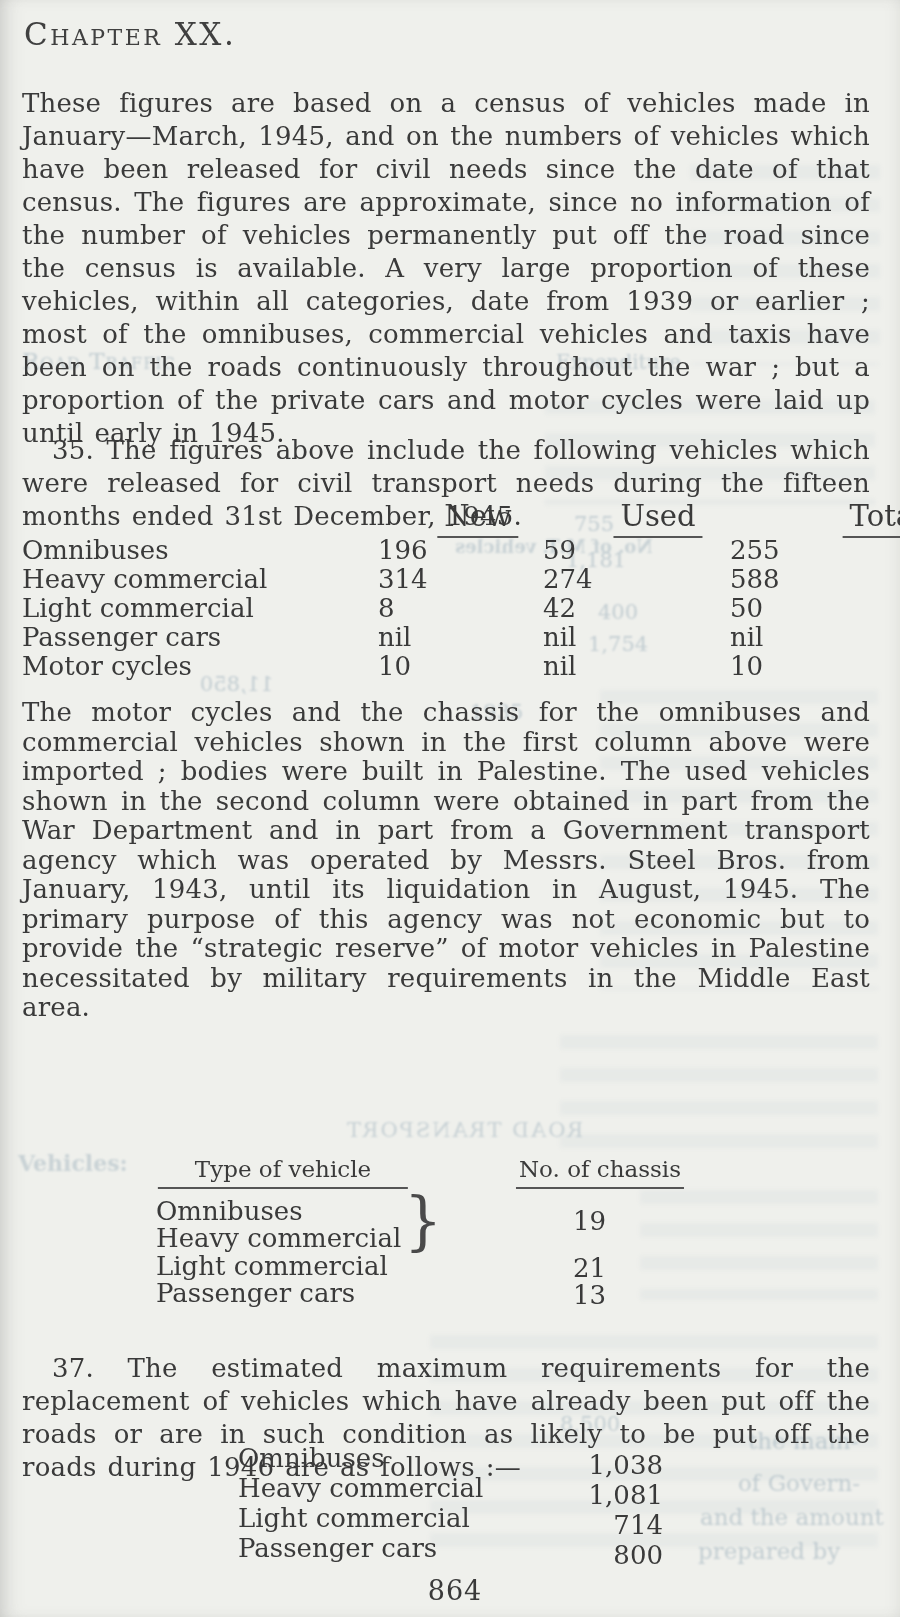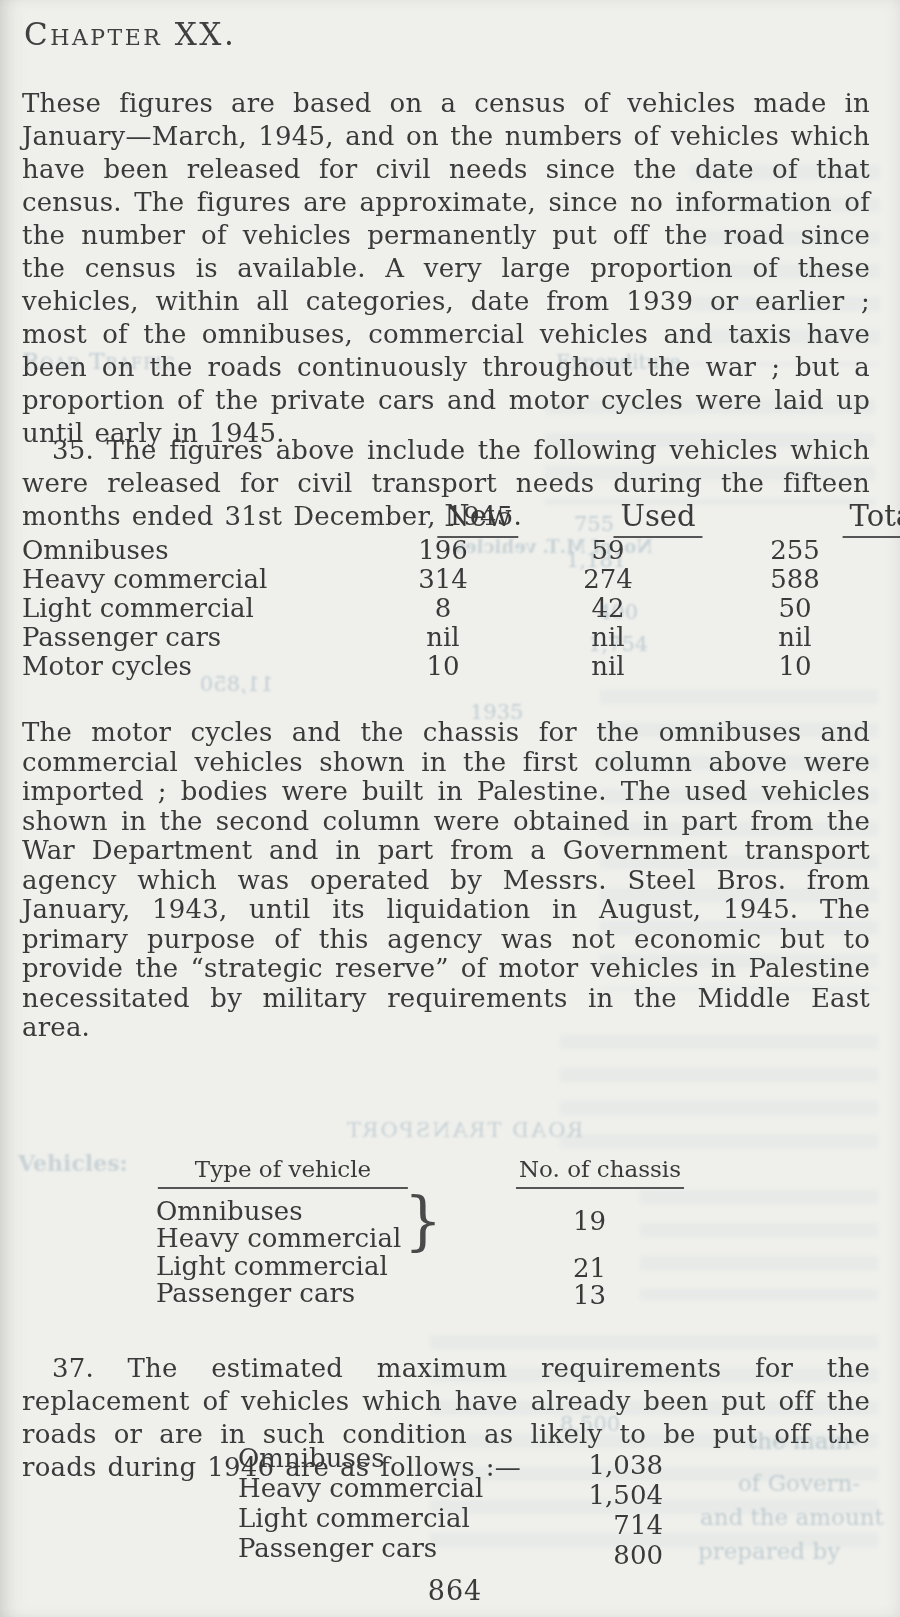--- a/index.html
+++ b/index.html
@@ -20,34 +20,34 @@
   }
   .para {
     position:absolute; left:22px; width:848px;
     font-size:26px; line-height:33px; text-align:justify;
     word-spacing:2.5px; letter-spacing:0.2px;
   }
   .para.tight { line-height:29.5px; }
   .para.num { text-indent:30px; }
   .p-intro { top:61px; }
   .p-35 { top:408px; }
-  .p-mid { top:692px; }
+  .p-mid { top:672px; }
   .p-36 { top:1031px; }
   .p-37 { top:1326px; }
 
   
   .t1head {
     position:absolute; transform:translateX(-50%);
     font-size:29px; padding:0 7px 3px;
     border-bottom:2px solid #555;
     white-space:nowrap;
   }
   .t1row { position:absolute; left:0; width:900px; height:29px; font-size:26px; white-space:nowrap; }
   .t1label { position:absolute; left:22px; }
-  .t1c { position:absolute; text-align:center; }
+  .t1c { position:absolute; text-align:left; }
   .c-new   { left:378px; width:130px; }
   .c-used  { left:543px; width:130px; }
   .c-total { left:730px; width:130px; }
 
   
   .t2h { position:absolute; transform:translateX(-50%); font-size:23px; border-bottom:2px solid #555; white-space:nowrap; text-align:center; }
   .t2h1 { left:283px; top:1156px; padding:0 37px 5px; }
   .t2h2 { left:600px; top:1156px; padding:0 3px 5px; }
   .t2label { position:absolute; left:156px; font-size:26px; white-space:nowrap; }
   .t2val { position:absolute; left:500px; width:106px; text-align:right; font-size:26px; }
@@ -156,21 +156,21 @@
 
     <span class="t2label" style="top:1278px;">Passenger cars</span>
     <span class="t2val" style="top:1280px;">13</span>
   </div>
 
   <div>
     <span class="l37label" style="top:1443px;">Omnibuses</span>
     <span class="l37val" style="top:1450px;">1,038</span>
 
     <span class="l37label" style="top:1473px;">Heavy commercial</span>
-    <span class="l37val" style="top:1480px;">1,504</span>
+    <span class="l37val" style="top:1480px;">1,081</span>
 
     <span class="l37label" style="top:1503px;">Light commercial</span>
     <span class="l37val" style="top:1510px;">714</span>
 
     <span class="l37label" style="top:1533px;">Passenger cars</span>
     <span class="l37val" style="top:1540px;">800</span>
   </div>
 
   <div class="pageno">864</div>
 

